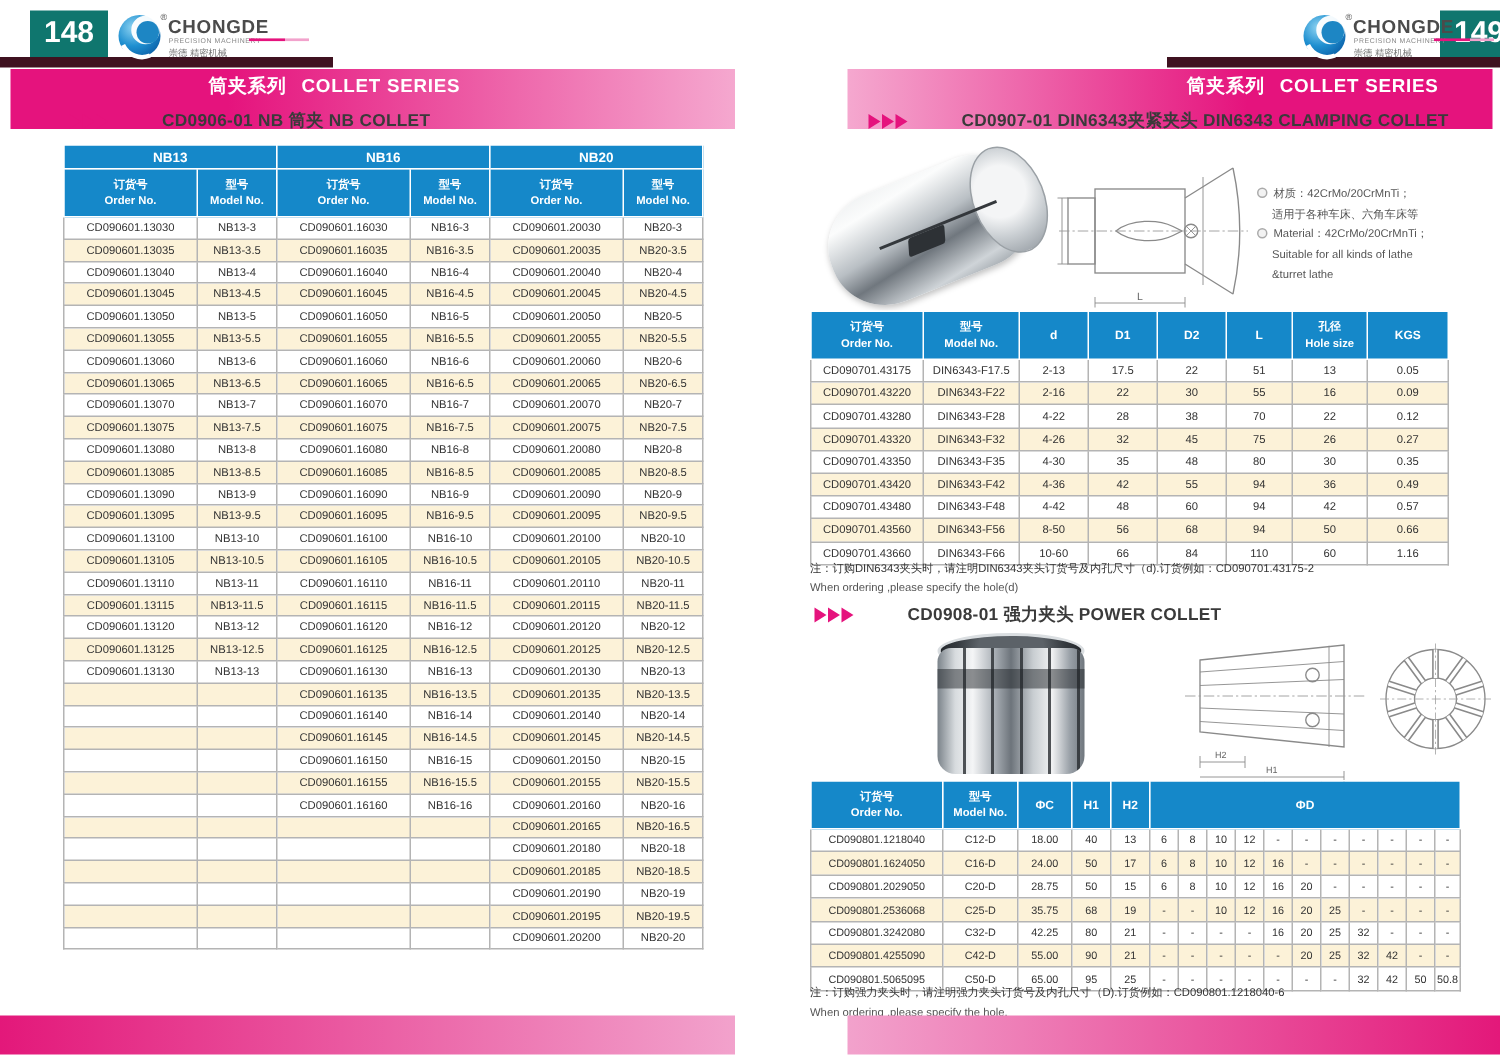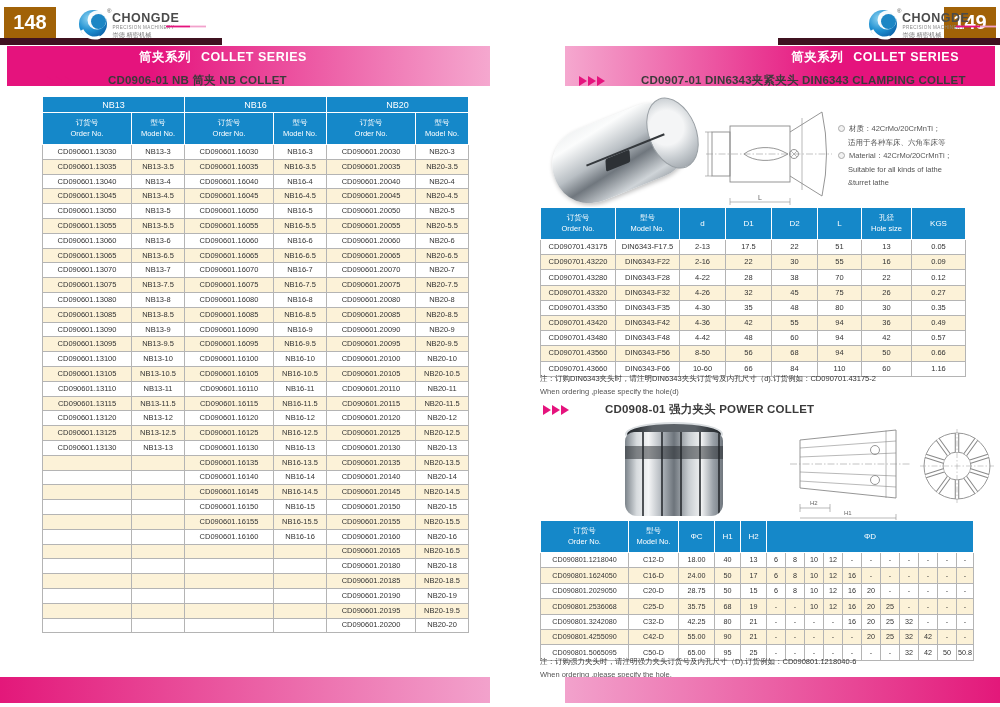--- a/index.html
+++ b/index.html
@@ -1,37 +1,37 @@
 <!DOCTYPE html>
 <html><head>
 <meta charset="utf-8">
 <style>
   html,body{margin:0;padding:0;background:#fff;}
   #stage{position:relative;width:1000px;height:707px;background:#fff;overflow:hidden;
          font-family:"Liberation Sans","DejaVu Sans",sans-serif;}
   .abs{position:absolute;}
 
   
-  .pagenum{width:52px;height:31px;background:#a16207;color:#fff;font-size:20px;font-weight:bold;
-           text-align:center;line-height:31px;}
+  .pagenum{width:52px;height:31px;background:#0f766e;color:#fff;font-size:20px;font-weight:bold;
+           text-align:center;line-height:31px;margin-left:16px;}
   .darkstrip{height:7px;background:#3F1220;}
   .band{height:40px;color:#fff;font-size:12.5px;font-weight:bold;line-height:22px;letter-spacing:.5px;white-space:nowrap;}
   .band-left{background:linear-gradient(90deg,#E5137D 0%,#E5137D 30%,#F5A8CF 100%);padding-left:132px;box-sizing:border-box;}
   .band-right{background:linear-gradient(90deg,#F5A8CF 0%,#E5137D 62%,#E5137D 100%);text-align:right;padding-right:36px;box-sizing:border-box;}
   .band .zh{margin-right:10px;}
 
   
   .sect{display:flex;align-items:center;font-size:11.5px;font-weight:bold;color:#3a3a3a;letter-spacing:.2px;white-space:nowrap;gap:28px;}
   .chevs{display:inline-flex;margin-right:7px;}
   .chev{width:0;height:0;border-top:5px solid transparent;border-bottom:5px solid transparent;
         border-left:8px solid #E5137D;margin-right:1px;}
 
   
   table.cat{border-collapse:collapse;table-layout:fixed;border:1px solid #8e8e8e;}
-  table.cat th{background:#1588C9;color:#fff;font-weight:normal;border:1px solid #fff;padding:0;}
+  table.cat th{background:#1588C9;color:#fff;font-weight:bold;border:1px solid #fff;padding:0;}
   table.cat td{border:1px solid #b4b4b4;font-size:7.5px;color:#333;text-align:center;padding:0;
                line-height:1.05;overflow:hidden;white-space:nowrap;background:#fff;}
   table.cat tr.alt td{background:#FCF2D8;}
   .th-group{height:15px;font-size:9px;}
   .th-col{height:31px;font-size:7.5px;line-height:1.4;}
   .th-one{font-size:8px;}
   #nb-table td{height:13.8px;}
   #nb-table td:nth-child(3),#nb-table td:nth-child(5){border-left:1px solid #979797;}
   #din-table td{height:14.2px;}
   #power-table td{height:14.4px;font-size:7.2px;}

